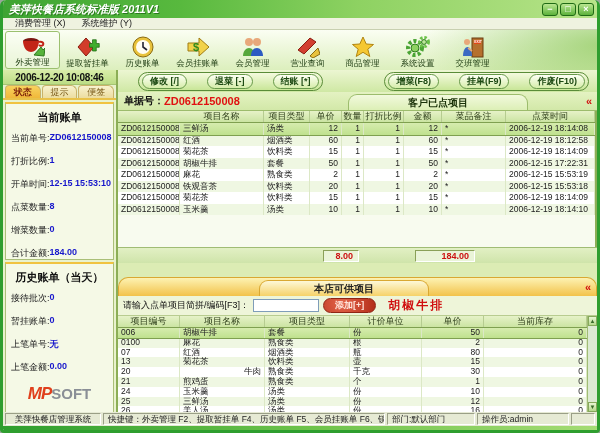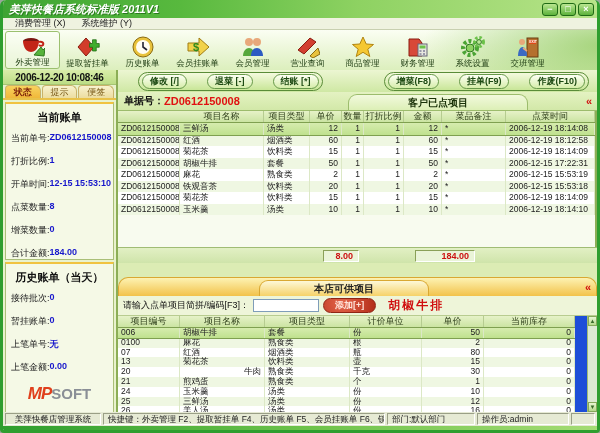--- a/index.html
+++ b/index.html
@@ -93,21 +93,21 @@
   .goldbar { height:19px; flex:none; position:relative; margin-top:14px; border-radius:10px 10px 0 0;
     background:linear-gradient(180deg,#fdf2b2,#f2c24a); border:1px solid #d9a832; border-bottom:none; display:flex; align-items:center; }
   .avail-tab { position:absolute; left:140px; bottom:0; width:170px; height:16px; text-align:center; font-size:10px; font-weight:bold; color:#222;
     line-height:16px; background:linear-gradient(180deg,#fdf8d8,#f6d268); border:1px solid #d9a832; border-bottom:none; border-radius:9px 9px 0 0; }
   .inputrow { height:20px; flex:none; display:flex; align-items:center; background:#eef5d9; padding:0 5px; gap:4px; border-bottom:1px solid #b8cc90; }
   .input-label { font-size:9px; color:#111; white-space:nowrap; }
   .code-input { width:66px; height:13px; border:1px solid #7f9db9; background:#fff; font-size:9px; }
   .addbtn { border:1px solid #8f2515; border-radius:9px; background:radial-gradient(circle at 35% 30%,#e4654a,#b22c18);
     color:#ffe4da; font-size:9px; font-weight:bold; padding:0 11px; line-height:13px; }
   .selname { color:#d01010; font-weight:bold; font-size:12px; margin-left:8px; letter-spacing:2px; }
-  .atable-wrap { flex:1; min-height:0; display:flex; background:#1d4ed8;gap:12px; }
+  .atable-wrap { flex:1; min-height:0; display:flex; background:#b91c1c; }
   .atable { flex:1; min-width:0; overflow:hidden; }
   .vscroll { width:10px; flex:none; border-left:1px solid #a0bc74; background:#dcead2; display:flex; flex-direction:column; justify-content:space-between; }
   .varrow { height:10px; font-size:6px; text-align:center; line-height:9px; color:#3a6a2a;
     background:linear-gradient(180deg,#e8f6d4,#b6d88c); border:1px solid #86a85c; }
 
   
   .statusbar { height:14px; flex:none; display:flex; gap:2px; background:#e6ead4; padding:1px 2px; }
   .seg { border:1px solid; border-color:#9a9f86 #ffffff #ffffff #9a9f86; font-size:8.5px; color:#222; line-height:11px;
     padding:0 4px; white-space:nowrap; overflow:hidden; text-align:center; }
   .seg.s1 { width:96px; flex:none; }
@@ -185,32 +185,20 @@
       <span class="tbtn-label">营业查询</span>
     </div>
     <div class="tbtn">
       <svg viewBox="0 0 24 22">
           <path d="M12 1l3.2 7 7.3.5-5.7 4.7 2 7.3-6.8-4.2-6.8 4.2 2-7.3L1.5 8.5 8.8 8z" fill="#f5c832" stroke="#b08410" stroke-width="1"></path>
         </svg>
       <span class="tbtn-label">商品管理</span>
     </div>
     <div class="tbtn">
       <svg viewBox="0 0 24 22">
-          <path d="M3 3h10l3 4v13H3z" fill="#d84838" stroke="#8a1c10" stroke-width="1"></path>
-          <rect x="12" y="8" width="9" height="12" fill="#e8e8e0" stroke="#667" stroke-width="1"></rect>
-          <rect x="13.5" y="9.5" width="6" height="3" fill="#6cc24a"></rect>
-          <rect x="13.5" y="14" width="2" height="2" fill="#99a"></rect>
-          <rect x="17" y="14" width="2" height="2" fill="#99a"></rect>
-          <rect x="13.5" y="17" width="2" height="2" fill="#99a"></rect>
-          <rect x="17" y="17" width="2" height="2" fill="#99a"></rect>
-        </svg>
-      <span class="tbtn-label">财务管理</span>
-    </div>
-    <div class="tbtn">
-      <svg viewBox="0 0 24 22">
           <circle cx="9" cy="12" r="7" fill="none" stroke="#4aa434" stroke-width="4" stroke-dasharray="3 2.2"></circle>
           <circle cx="9" cy="12" r="4" fill="#8ed262" stroke="#2e7a1e"></circle>
           <circle cx="18" cy="6" r="4.5" fill="none" stroke="#6cc24a" stroke-width="3" stroke-dasharray="2.4 1.8"></circle>
           <circle cx="18" cy="6" r="2.4" fill="#bce89a" stroke="#2e7a1e"></circle>
         </svg>
       <span class="tbtn-label">系统设置</span>
     </div>
     <div class="tbtn">
       <svg viewBox="0 0 24 22">
           <rect x="11" y="2" width="11" height="19" fill="#b5702e" stroke="#6a3c10" stroke-width="1"></rect>

